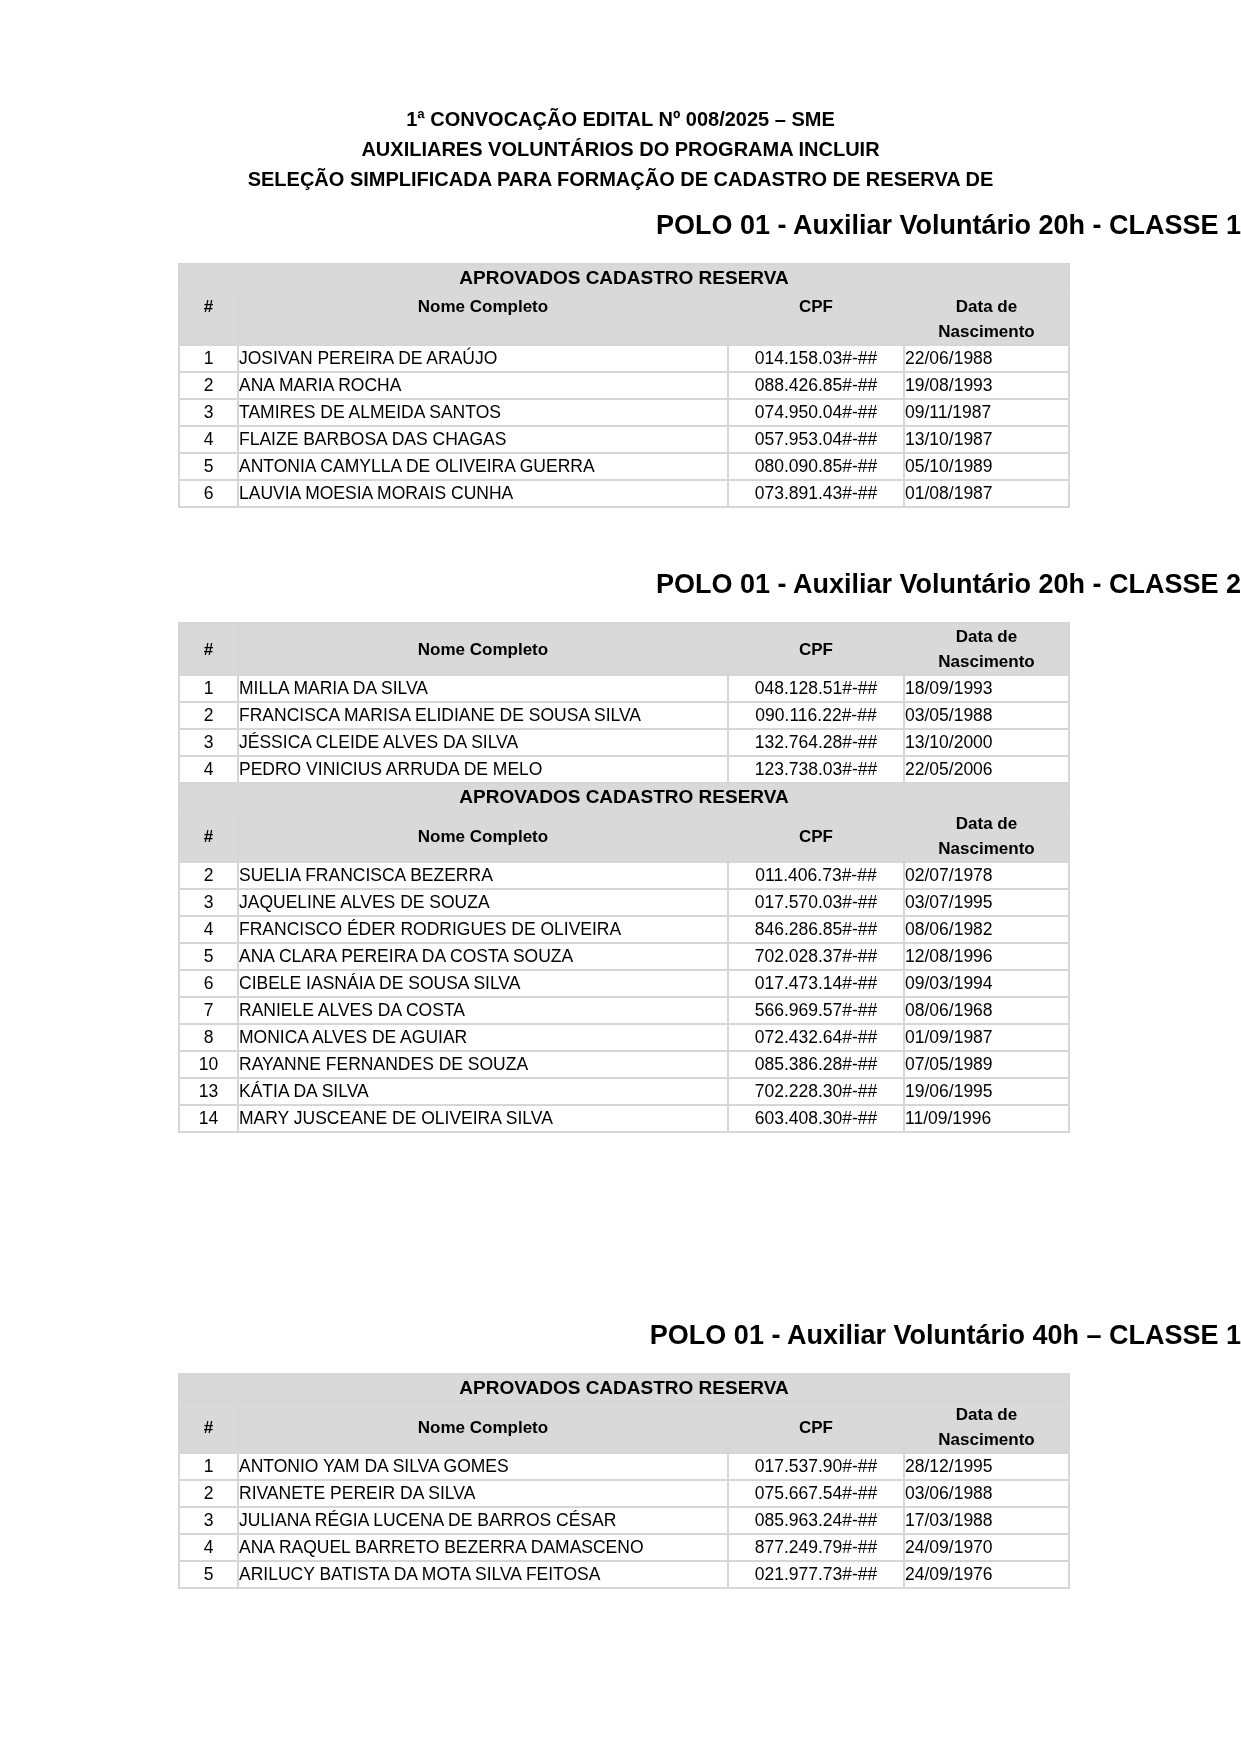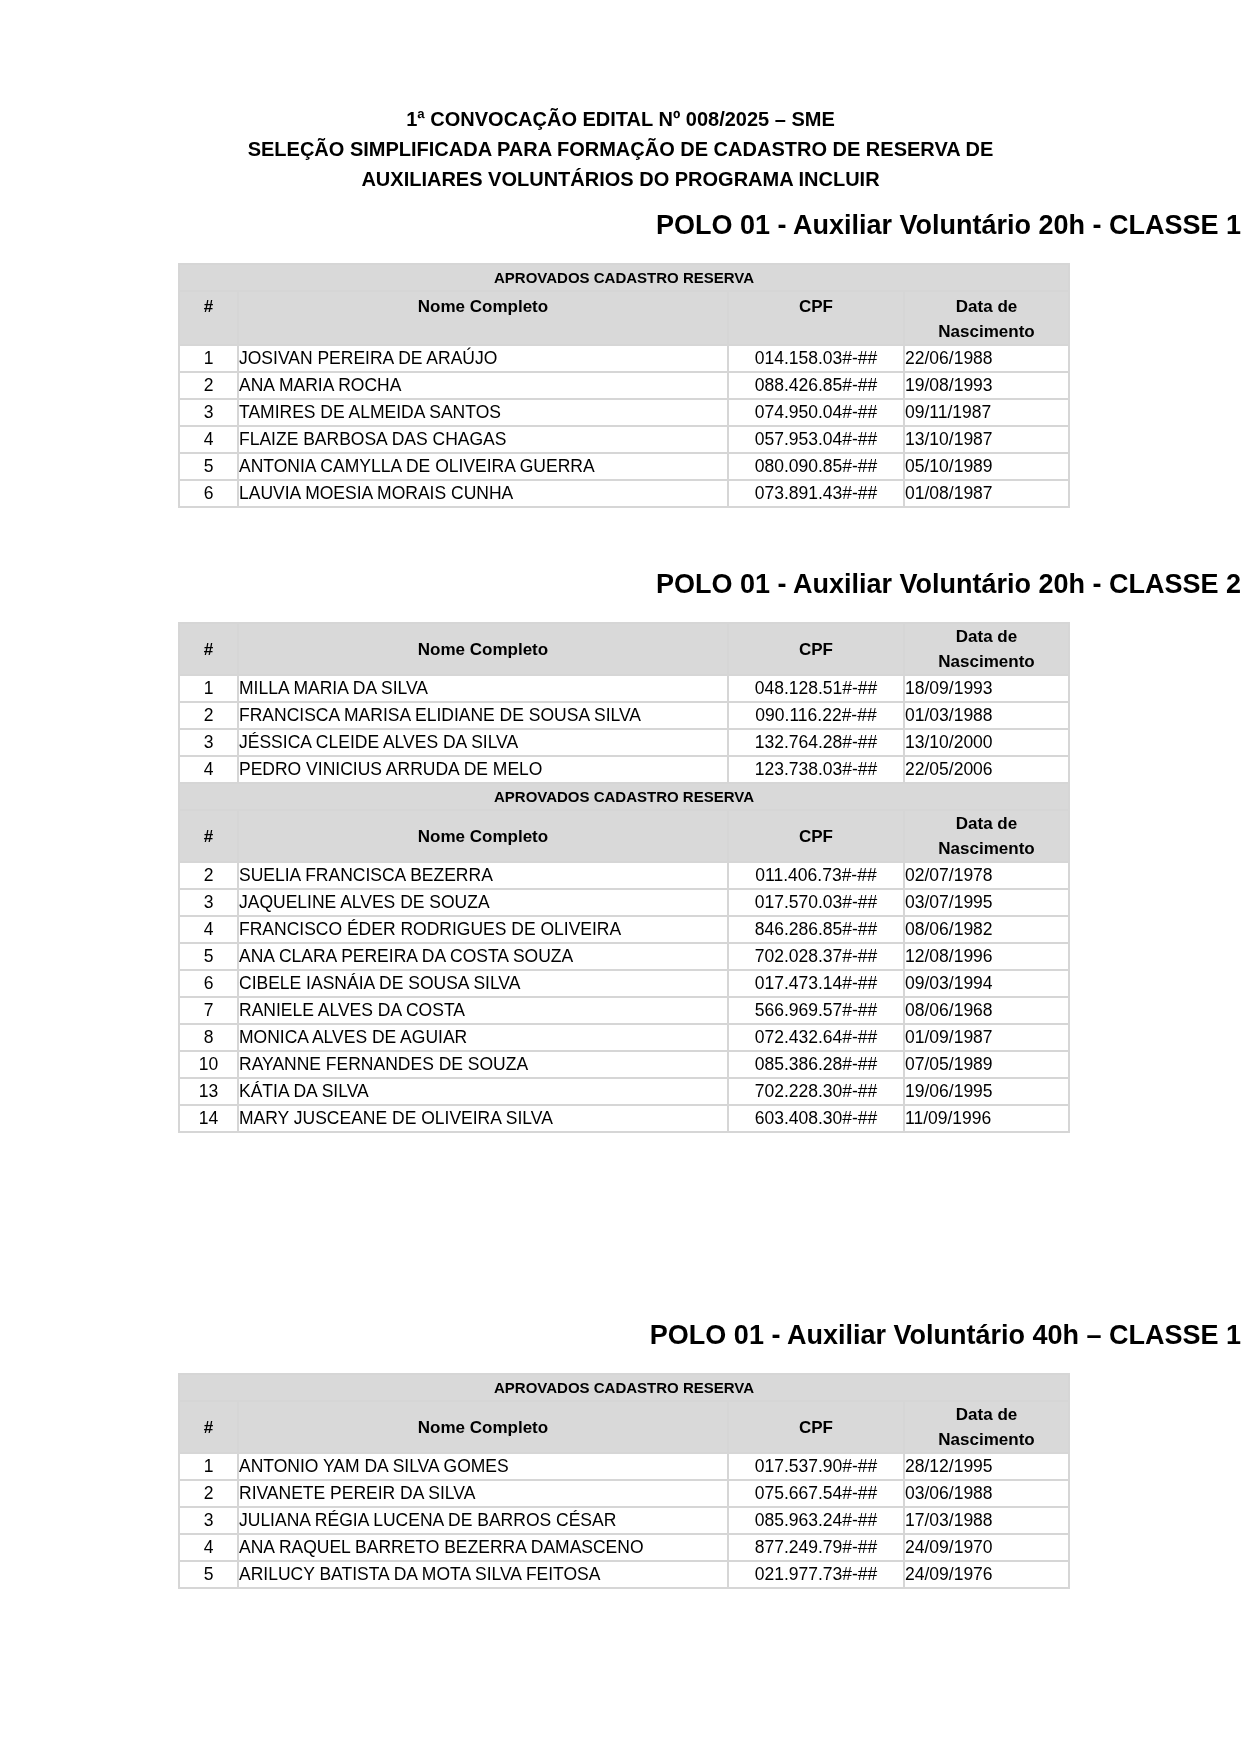--- a/index.html
+++ b/index.html
@@ -21,42 +21,42 @@
   }
   table.roster col.c-num { width: 59px; }
   table.roster col.c-name { width: 490px; }
   table.roster col.c-cpf { width: 176px; }
   table.roster col.c-date { width: 165px; }
   table.roster td, table.roster th {
     border: 2px solid #d6d6d6; padding: 0; height: 25px; line-height: 25px;
     white-space: nowrap; overflow: hidden;
   }
   .group-row th {
-    background: #d9d9d9; font-weight: bold; font-size: 15px;
+    background: #d9d9d9; font-weight: bold; font-size: 19px;
     height: 44px; line-height: 22px; vertical-align: top; padding-top: 3px;
     border-color: #cfcfcf; text-align: center;
   }
   .col-head th {
     background: #d9d9d9; font-weight: bold; font-size: 17px;
     height: 72px; line-height: 27px; text-align: center; border-color: #cfcfcf;
   }
   .col-head th.top { vertical-align: top; padding-top: 2px; }
   .col-head th.mid { vertical-align: middle; }
   td.num { text-align: center; }
   td.name { text-align: left; padding-left: 10px; }
   td.cpf { text-align: center; }
   td.date { text-align: left; }
 </style>
 </head>
 <body>
 
 <div class="doc-header">
   <div>1ª CONVOCAÇÃO EDITAL Nº 008/2025 – SME</div>
+  <div>AUXILIARES VOLUNTÁRIOS DO PROGRAMA INCLUIR</div>
   <div>SELEÇÃO SIMPLIFICADA PARA FORMAÇÃO DE CADASTRO DE RESERVA DE</div>
-  <div>AUXILIARES VOLUNTÁRIOS DO PROGRAMA INCLUIR</div>
 </div>
 
 <div class="section-title" style="top:207px">POLO 01 - Auxiliar Voluntário 20h - CLASSE 1</div>
 <table class="roster" style="top:263px">
   <colgroup>
       <col class="c-num">
       <col class="c-name">
       <col class="c-cpf">
       <col class="c-date">
     </colgroup>
@@ -131,21 +131,21 @@
       <tr>
         <td class="num">1</td>
         <td class="name">MILLA MARIA DA SILVA</td>
         <td class="cpf">048.128.51#-##</td>
         <td class="date">18/09/1993</td>
       </tr>
       <tr>
         <td class="num">2</td>
         <td class="name">FRANCISCA MARISA ELIDIANE DE SOUSA SILVA</td>
         <td class="cpf">090.116.22#-##</td>
-        <td class="date">01/03/1988</td>
+        <td class="date">03/05/1988</td>
       </tr>
       <tr>
         <td class="num">3</td>
         <td class="name">JÉSSICA CLEIDE ALVES DA SILVA</td>
         <td class="cpf">132.764.28#-##</td>
         <td class="date">13/10/2000</td>
       </tr>
       <tr>
         <td class="num">4</td>
         <td class="name">PEDRO VINICIUS ARRUDA DE MELO</td>

